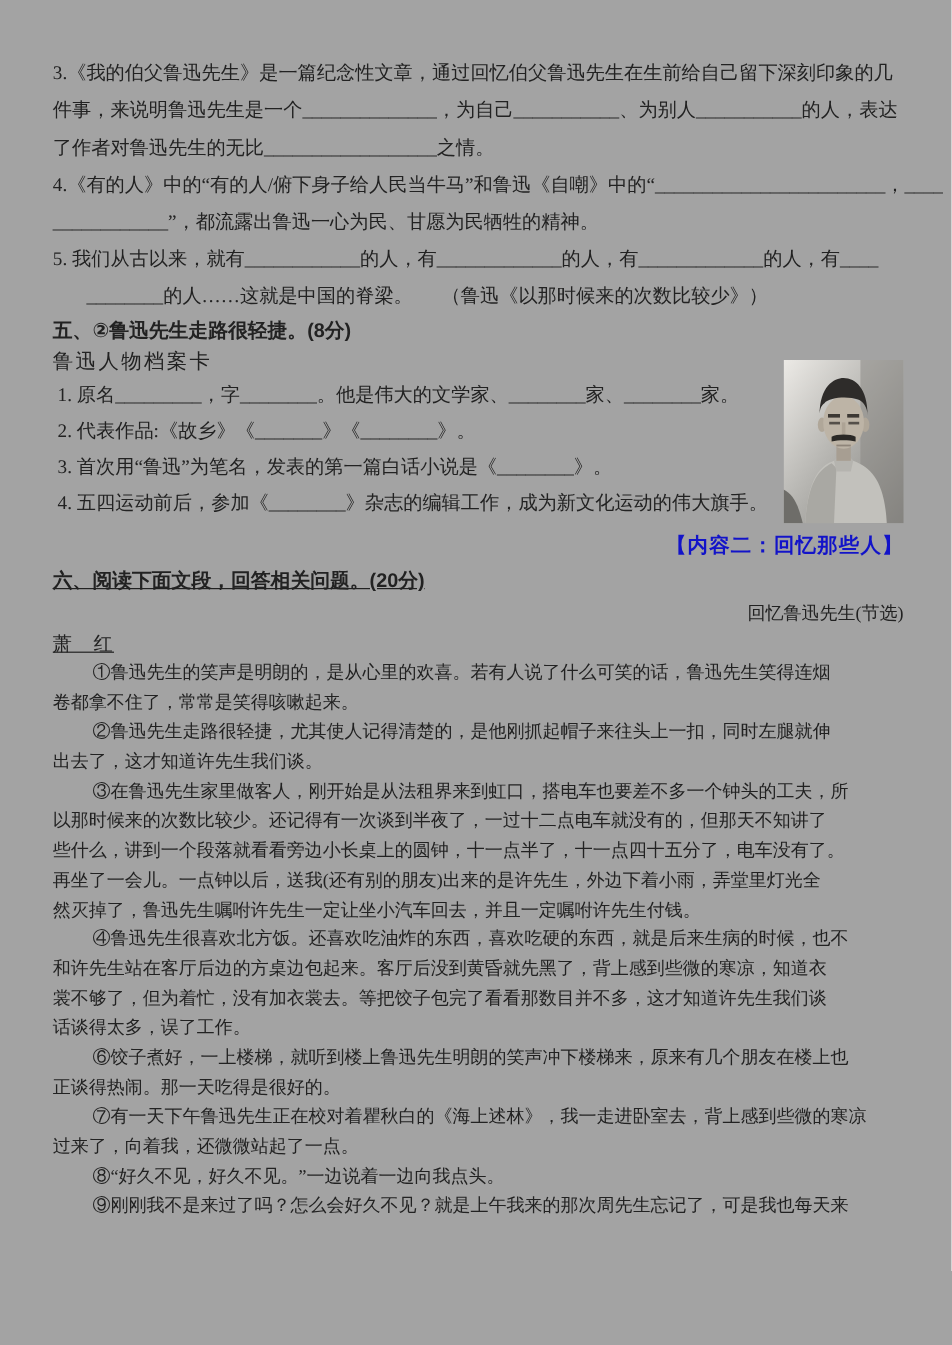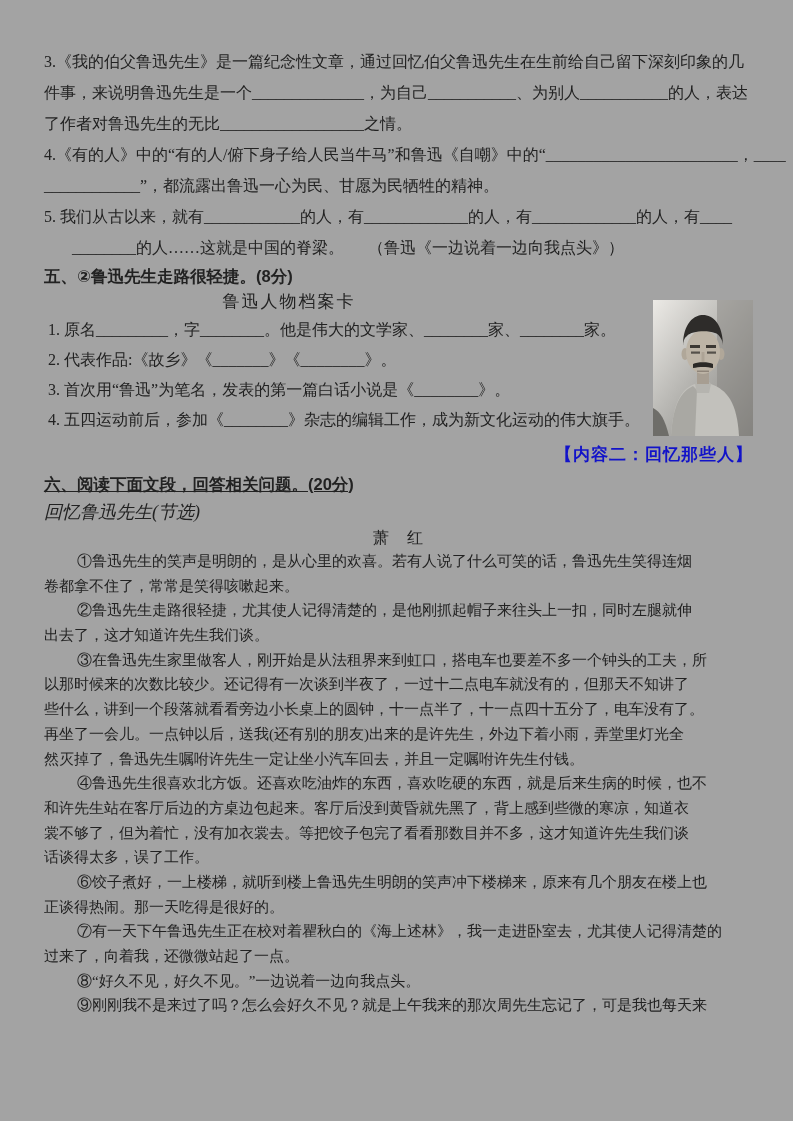--- a/index.html
+++ b/index.html
@@ -17,33 +17,33 @@
   .q5-cont{padding-left:28px;}
   .q5-src{margin-left:24px;}
   
   .sec-head{
     height:26px;line-height:26px;font-size:16.5px;font-weight:bold;
     font-family:"Liberation Sans","DejaVu Sans",sans-serif;
     white-space:nowrap;
   }
   .sec-head-6{height:30px;line-height:30px;text-decoration:underline;}
   
-  .card-title{width:490px;height:26px;line-height:26px;text-align:center;
+  .card-title{width:490px;height:26px;line-height:26px;
     font-size:17px;letter-spacing:2px;white-space:nowrap;}
   .card-line{height:30px;line-height:30px;font-size:16px;white-space:nowrap;padding-left:4px;}
   
   .banner{
     margin-top:6px;height:28px;line-height:28px;text-align:right;
     font-size:17px;font-weight:bold;
     font-family:"Liberation Sans","DejaVu Sans",sans-serif;
     letter-spacing:1px;white-space:nowrap;
   }
   
-  .p-title{height:27px;line-height:27px;text-align:left;font-size:18px;white-space:nowrap;font-style:italic;}
-  .p-author{height:23px;line-height:23px;text-align:center;font-size:16px;letter-spacing:1px;white-space:nowrap;}
+  .p-title{height:27px;line-height:27px;text-align:right;font-size:15px;white-space:nowrap;}
+  .p-author{height:23px;line-height:23px;font-size:16px;letter-spacing:1px;white-space:nowrap;text-decoration:underline;}
   .bline{height:24.7px;line-height:24.7px;font-size:15px;white-space:nowrap;}
   .pfirst{text-indent:33px;}
   
   .photo{position:absolute;left:653px;top:300px;width:100px;height:136px;}
 </style>
 </head>
 <body>
 
 <div class="page">
 
@@ -55,21 +55,21 @@
         <div class="line">了作者对鲁迅先生的无比__________________之情。</div>
       </div>
     <div>
         <div class="line">4.《有的人》中的“有的人/俯下身子给人民当牛马”和鲁迅《自嘲》中的“________________________，____</div>
         <div class="line">____________”，都流露出鲁迅一心为民、甘愿为民牺牲的精神。</div>
       </div>
     <div>
         <div class="line">5. 我们从古以来，就有____________的人，有_____________的人，有_____________的人，有____</div>
       </div>
     <div class="line">
-      <span class="q5-cont">________的人……这就是中国的脊梁。</span><span class="q5-src">（鲁迅《一边说着一边向我点头》）</span>
+      <span class="q5-cont">________的人……这就是中国的脊梁。</span><span class="q5-src">（鲁迅《以那时候来的次数比较少》）</span>
     </div>
 
     <div class="sec-head">五、②鲁迅先生走路很轻捷。(8分)</div>
     <div class="card-title">鲁迅人物档案卡</div>
     <div>
         <div class="card-line">1. 原名_________，字________。他是伟大的文学家、________家、________家。</div>
         <div class="card-line">2. 代表作品:《故乡》《_______》《________》。</div>
         <div class="card-line">3. 首次用“鲁迅”为笔名，发表的第一篇白话小说是《________》。</div>
         <div class="card-line">4. 五四运动前后，参加《________》杂志的编辑工作，成为新文化运动的伟大旗手。</div>
       </div>
@@ -88,21 +88,21 @@
         <div class="bline">以那时候来的次数比较少。还记得有一次谈到半夜了，一过十二点电车就没有的，但那天不知讲了</div>
         <div class="bline">些什么，讲到一个段落就看看旁边小长桌上的圆钟，十一点半了，十一点四十五分了，电车没有了。</div>
         <div class="bline">再坐了一会儿。一点钟以后，送我(还有别的朋友)出来的是许先生，外边下着小雨，弄堂里灯光全</div>
         <div class="bline">然灭掉了，鲁迅先生嘱咐许先生一定让坐小汽车回去，并且一定嘱咐许先生付钱。</div>
         <div class="bline pfirst">④鲁迅先生很喜欢北方饭。还喜欢吃油炸的东西，喜欢吃硬的东西，就是后来生病的时候，也不</div>
         <div class="bline">和许先生站在客厅后边的方桌边包起来。客厅后没到黄昏就先黑了，背上感到些微的寒凉，知道衣</div>
         <div class="bline">裳不够了，但为着忙，没有加衣裳去。等把饺子包完了看看那数目并不多，这才知道许先生我们谈</div>
         <div class="bline">话谈得太多，误了工作。</div>
         <div class="bline pfirst">⑥饺子煮好，一上楼梯，就听到楼上鲁迅先生明朗的笑声冲下楼梯来，原来有几个朋友在楼上也</div>
         <div class="bline">正谈得热闹。那一天吃得是很好的。</div>
-        <div class="bline pfirst">⑦有一天下午鲁迅先生正在校对着瞿秋白的《海上述林》，我一走进卧室去，尤其使人记得清楚的</div>
+        <div class="bline pfirst">⑦有一天下午鲁迅先生正在校对着瞿秋白的《海上述林》，我一走进卧室去，背上感到些微的寒凉</div>
         <div class="bline">过来了，向着我，还微微站起了一点。</div>
         <div class="bline pfirst">⑧“好久不见，好久不见。”一边说着一边向我点头。</div>
         <div class="bline pfirst">⑨刚刚我不是来过了吗？怎么会好久不见？就是上午我来的那次周先生忘记了，可是我也每天来</div>
       </div>
 
   </div>
 
   <div class="photo">
     <svg viewBox="0 0 100 136" width="100" height="136" xmlns="http://www.w3.org/2000/svg">
       <defs>

